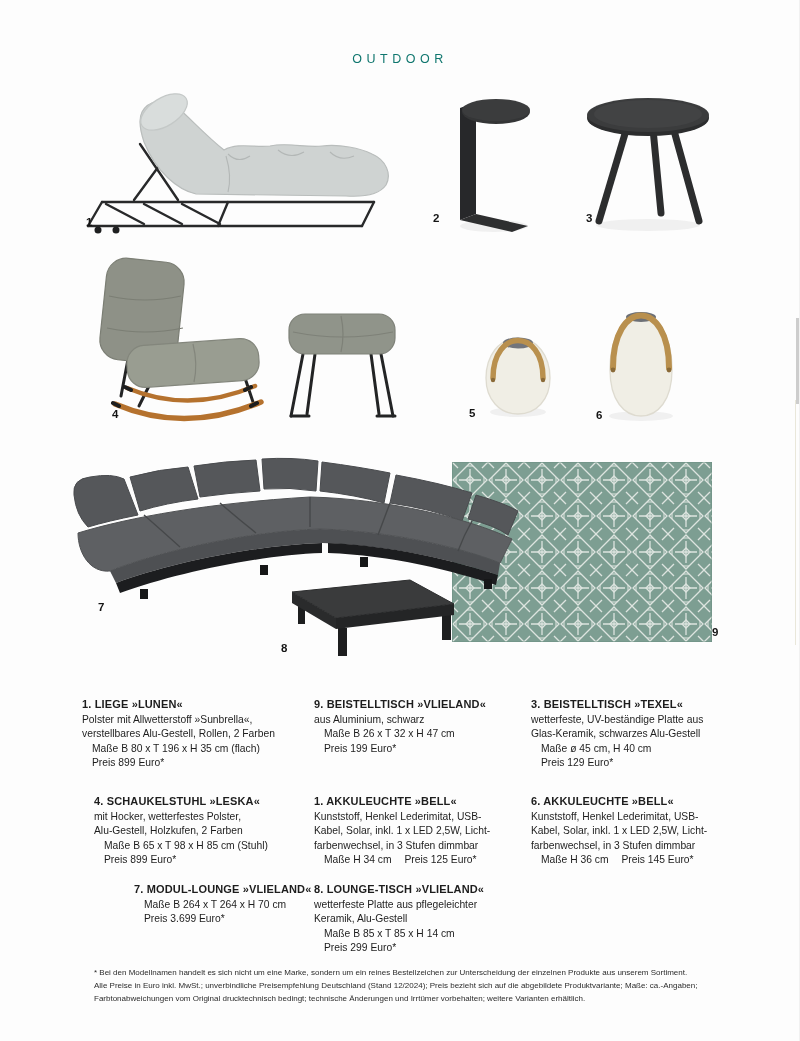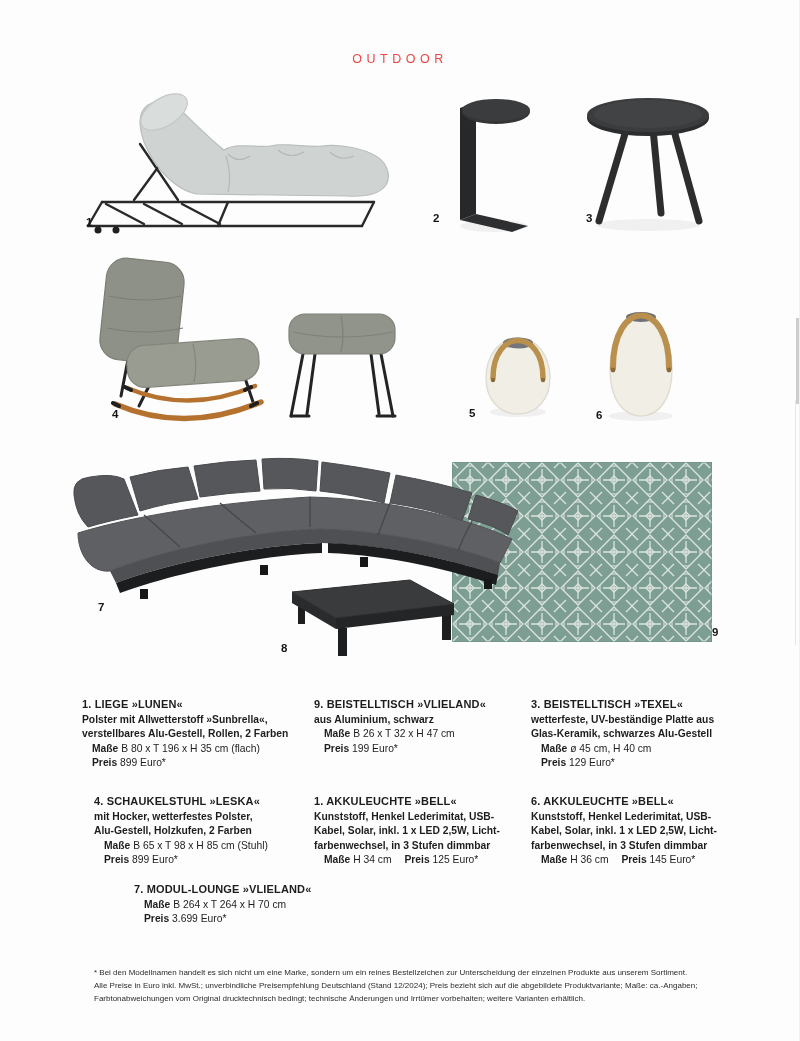--- a/index.html
+++ b/index.html
@@ -1,30 +1,30 @@
 <!DOCTYPE html>
 <html><head>
 <meta charset="utf-8">
 <style>
   html,body { margin:0; padding:0; }
   body { width:800px; height:1041px; background:#fff; font-family:"Liberation Sans", sans-serif; }
   .page { position:relative; width:800px; height:1041px; background:#fdfdfd; overflow:hidden; }
 
   .header-title { position:absolute; top:52px; left:0; width:100%; text-align:center;
-    font-size:12.5px; letter-spacing:4.5px; color:#ef4444; }
+    font-size:12.5px; letter-spacing:4.5px; color:#0f766e; }
 
   .num { position:absolute; font-size:11.5px; font-weight:700; color:#141414; }
 
   .art { position:absolute; }
 
   .product { position:absolute; width:216px; font-size:10.3px; line-height:14.5px; color:#1d1d1d; }
   .p-title { font-weight:700; font-size:11px; margin-bottom:1px; letter-spacing:0.15px; }
-  .p-desc { white-space:pre-line;font-weight:bold; }
+  .p-desc { white-space:pre-line; }
   .spec-line { }
-  .b { font-weight:700;padding-left:10px; }
+  .b { font-weight:400;padding-left:10px; }
 
   .footnote { position:absolute; left:94px; top:966px; width:624px; font-size:8px;
     line-height:13px; color:#2b2b2b; white-space:pre-line; }
 
   .edge-strip-a { position:absolute; right:0; top:318px; width:4px; height:86px; background:#cdcdcd; }
   .edge-strip-b { position:absolute; right:4px; top:400px; width:1px; height:245px; background:#e9e7da; }
   .edge-line { position:absolute; right:0; top:0; width:1px; height:1041px; background:#f1f1f1; }
 </style>
 </head>
 <body>
@@ -229,20 +229,27 @@
 farbenwechsel, in 3 Stufen dimmbar</div>
     <div class="spec-line"><span class="b">Maße</span> <span>H 36 cm</span> <span class="b">Preis</span> <span>145 Euro*</span></div>
   </div>
 
   <div class="product" style="left:94px; top:882px;margin-left:40px;">
     <div class="p-title">7. MODUL-LOUNGE »VLIELAND«</div>
     <div class="spec-line"><span class="b">Maße</span> <span>B 264 x T 264 x H 70 cm</span></div>
     <div class="spec-line"><span class="b">Preis</span> <span>3.699 Euro*</span></div>
   </div>
 
+  <div class="product" style="left:314px; top:882px;">
+    <div class="p-title">8. LOUNGE-TISCH »VLIELAND«</div>
+    <div class="p-desc">wetterfeste Platte aus pflegeleichter
+Keramik, Alu-Gestell</div>
+    <div class="spec-line"><span class="b">Maße</span> <span>B 85 x T 85 x H 14 cm</span></div>
+    <div class="spec-line"><span class="b">Preis</span> <span>299 Euro*</span></div>
+  </div>
 
 
   <div class="footnote">* Bei den Modellnamen handelt es sich nicht um eine Marke, sondern um ein reines Bestellzeichen zur Unterscheidung der einzelnen Produkte aus unserem Sortiment.
 Alle Preise in Euro inkl. MwSt.; unverbindliche Preisempfehlung Deutschland (Stand 12/2024); Preis bezieht sich auf die abgebildete Produktvariante; Maße: ca.-Angaben;
 Farbtonabweichungen vom Original drucktechnisch bedingt; technische Änderungen und Irrtümer vorbehalten; weitere Varianten erhältlich.</div>
 
   <div class="edge-strip-a"></div>
   <div class="edge-strip-b"></div>
   <div class="edge-line"></div>
 

